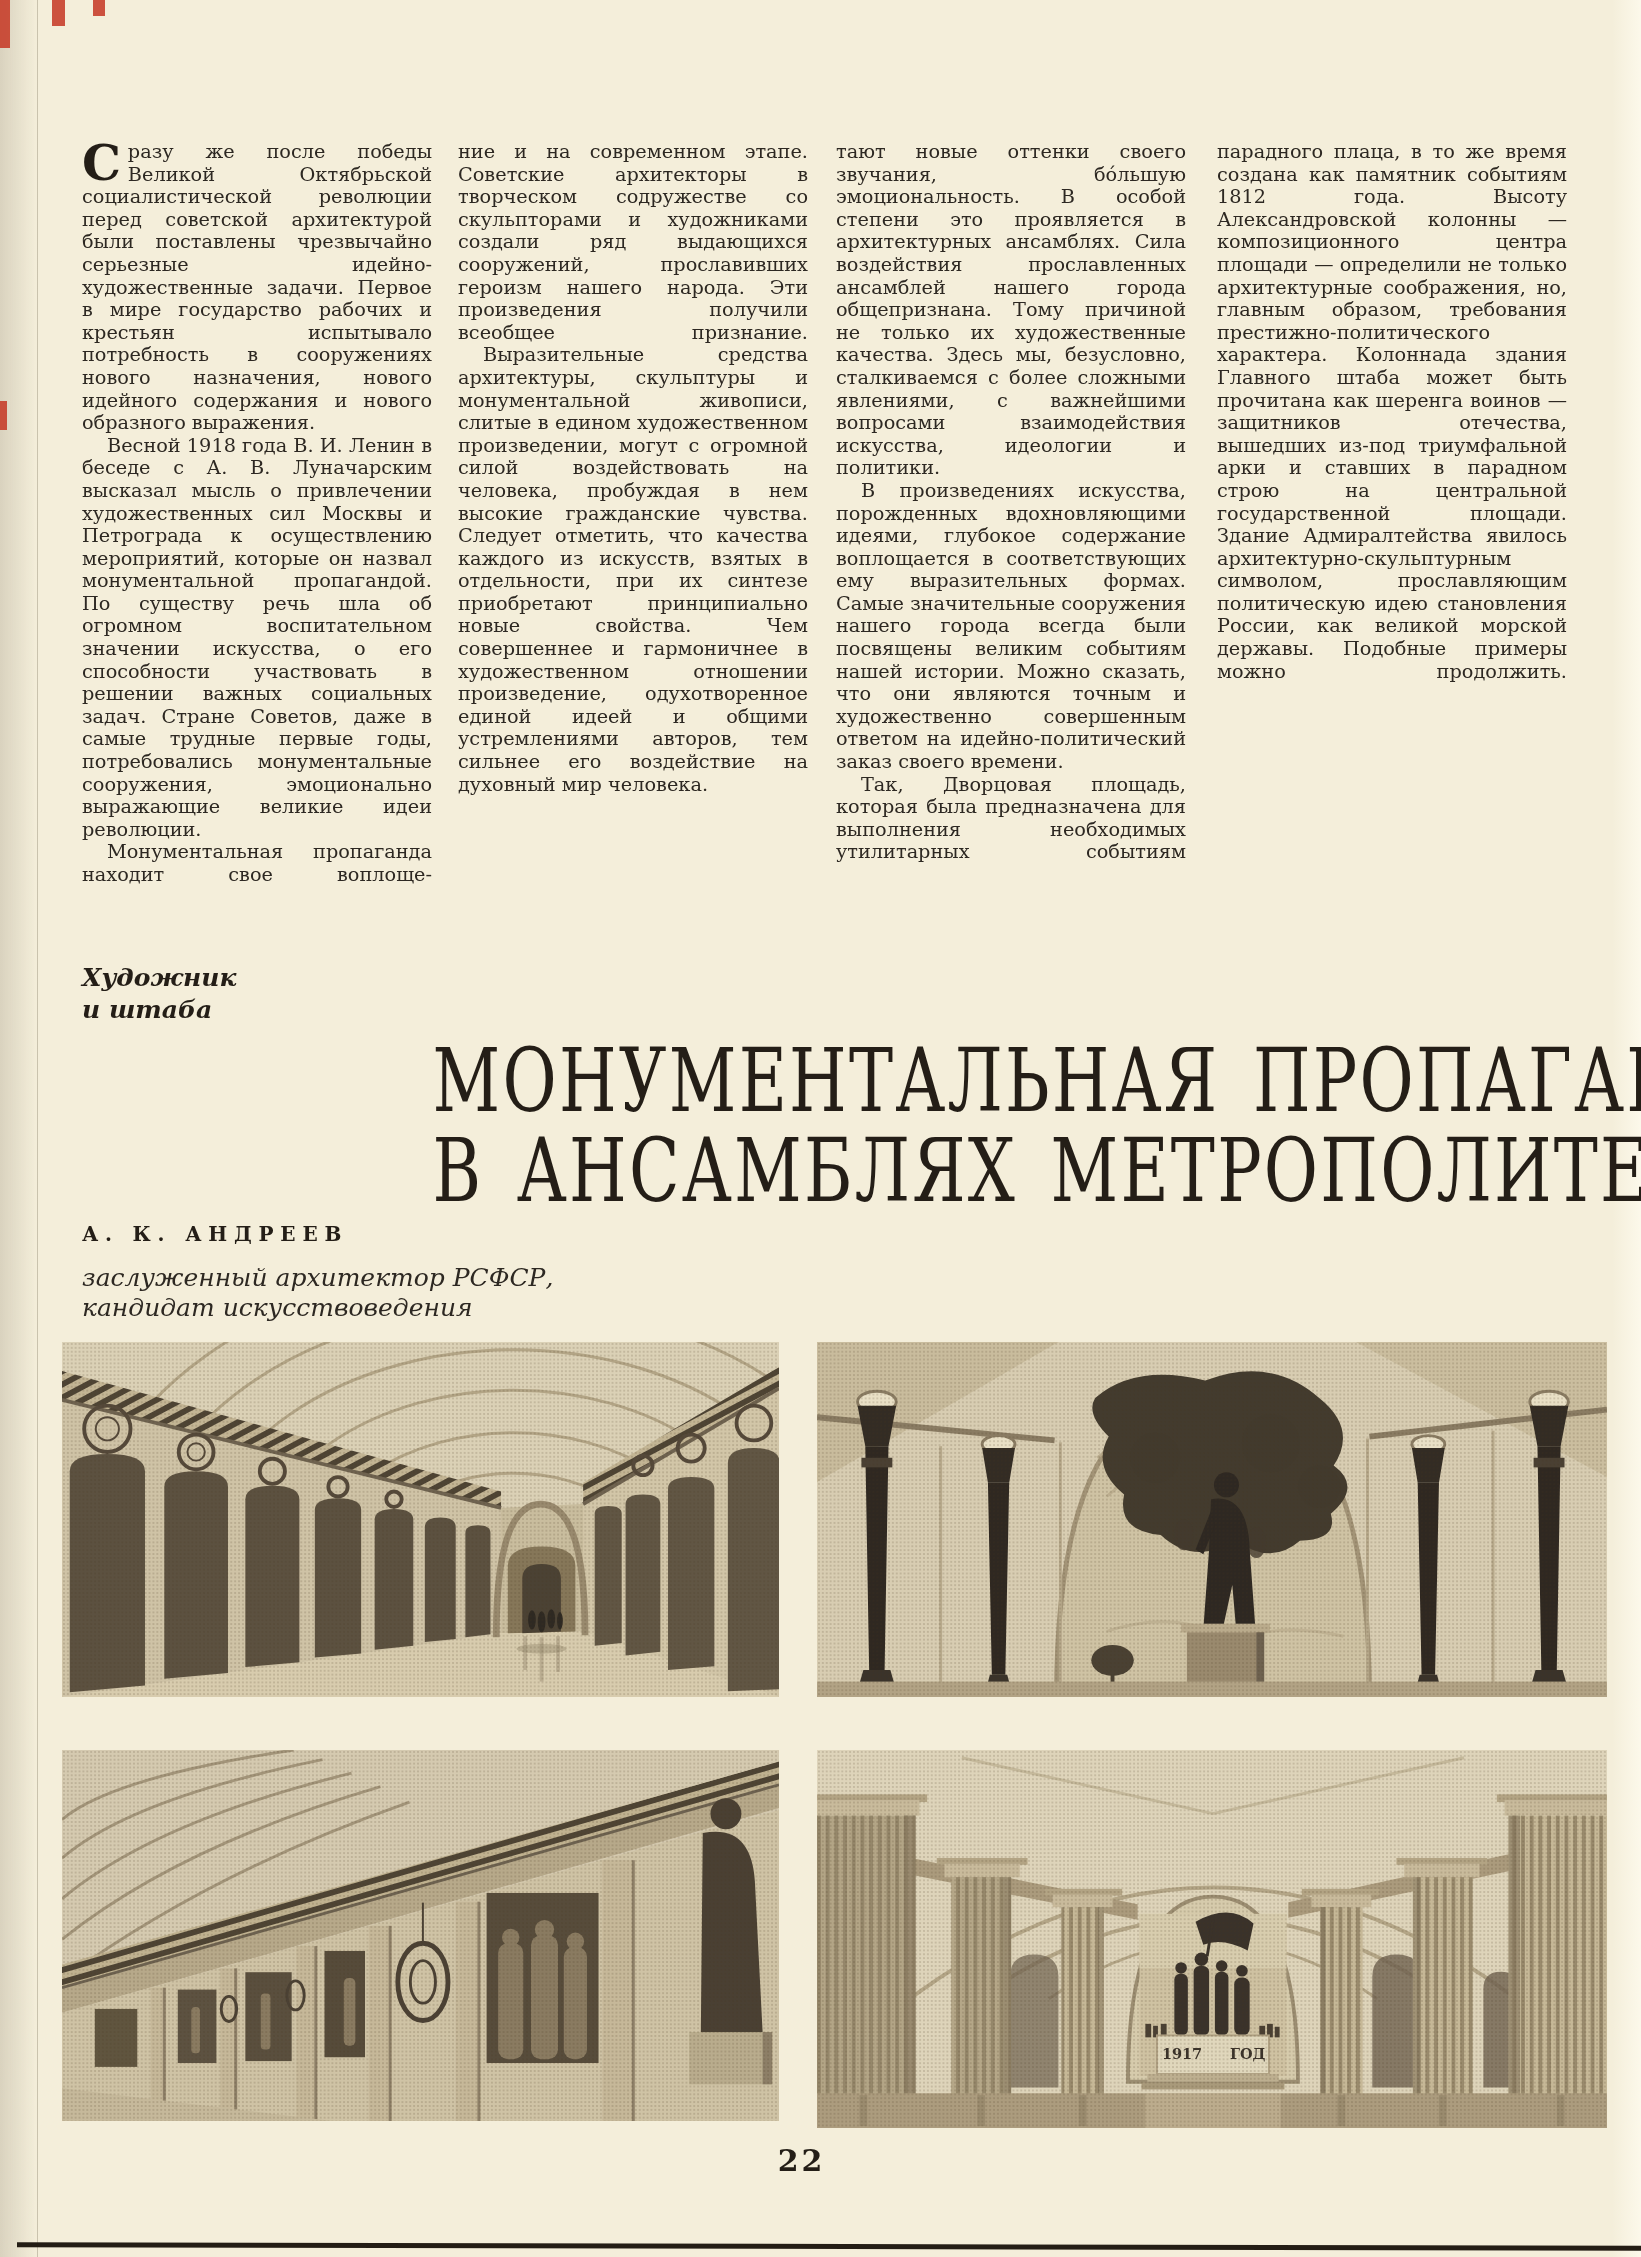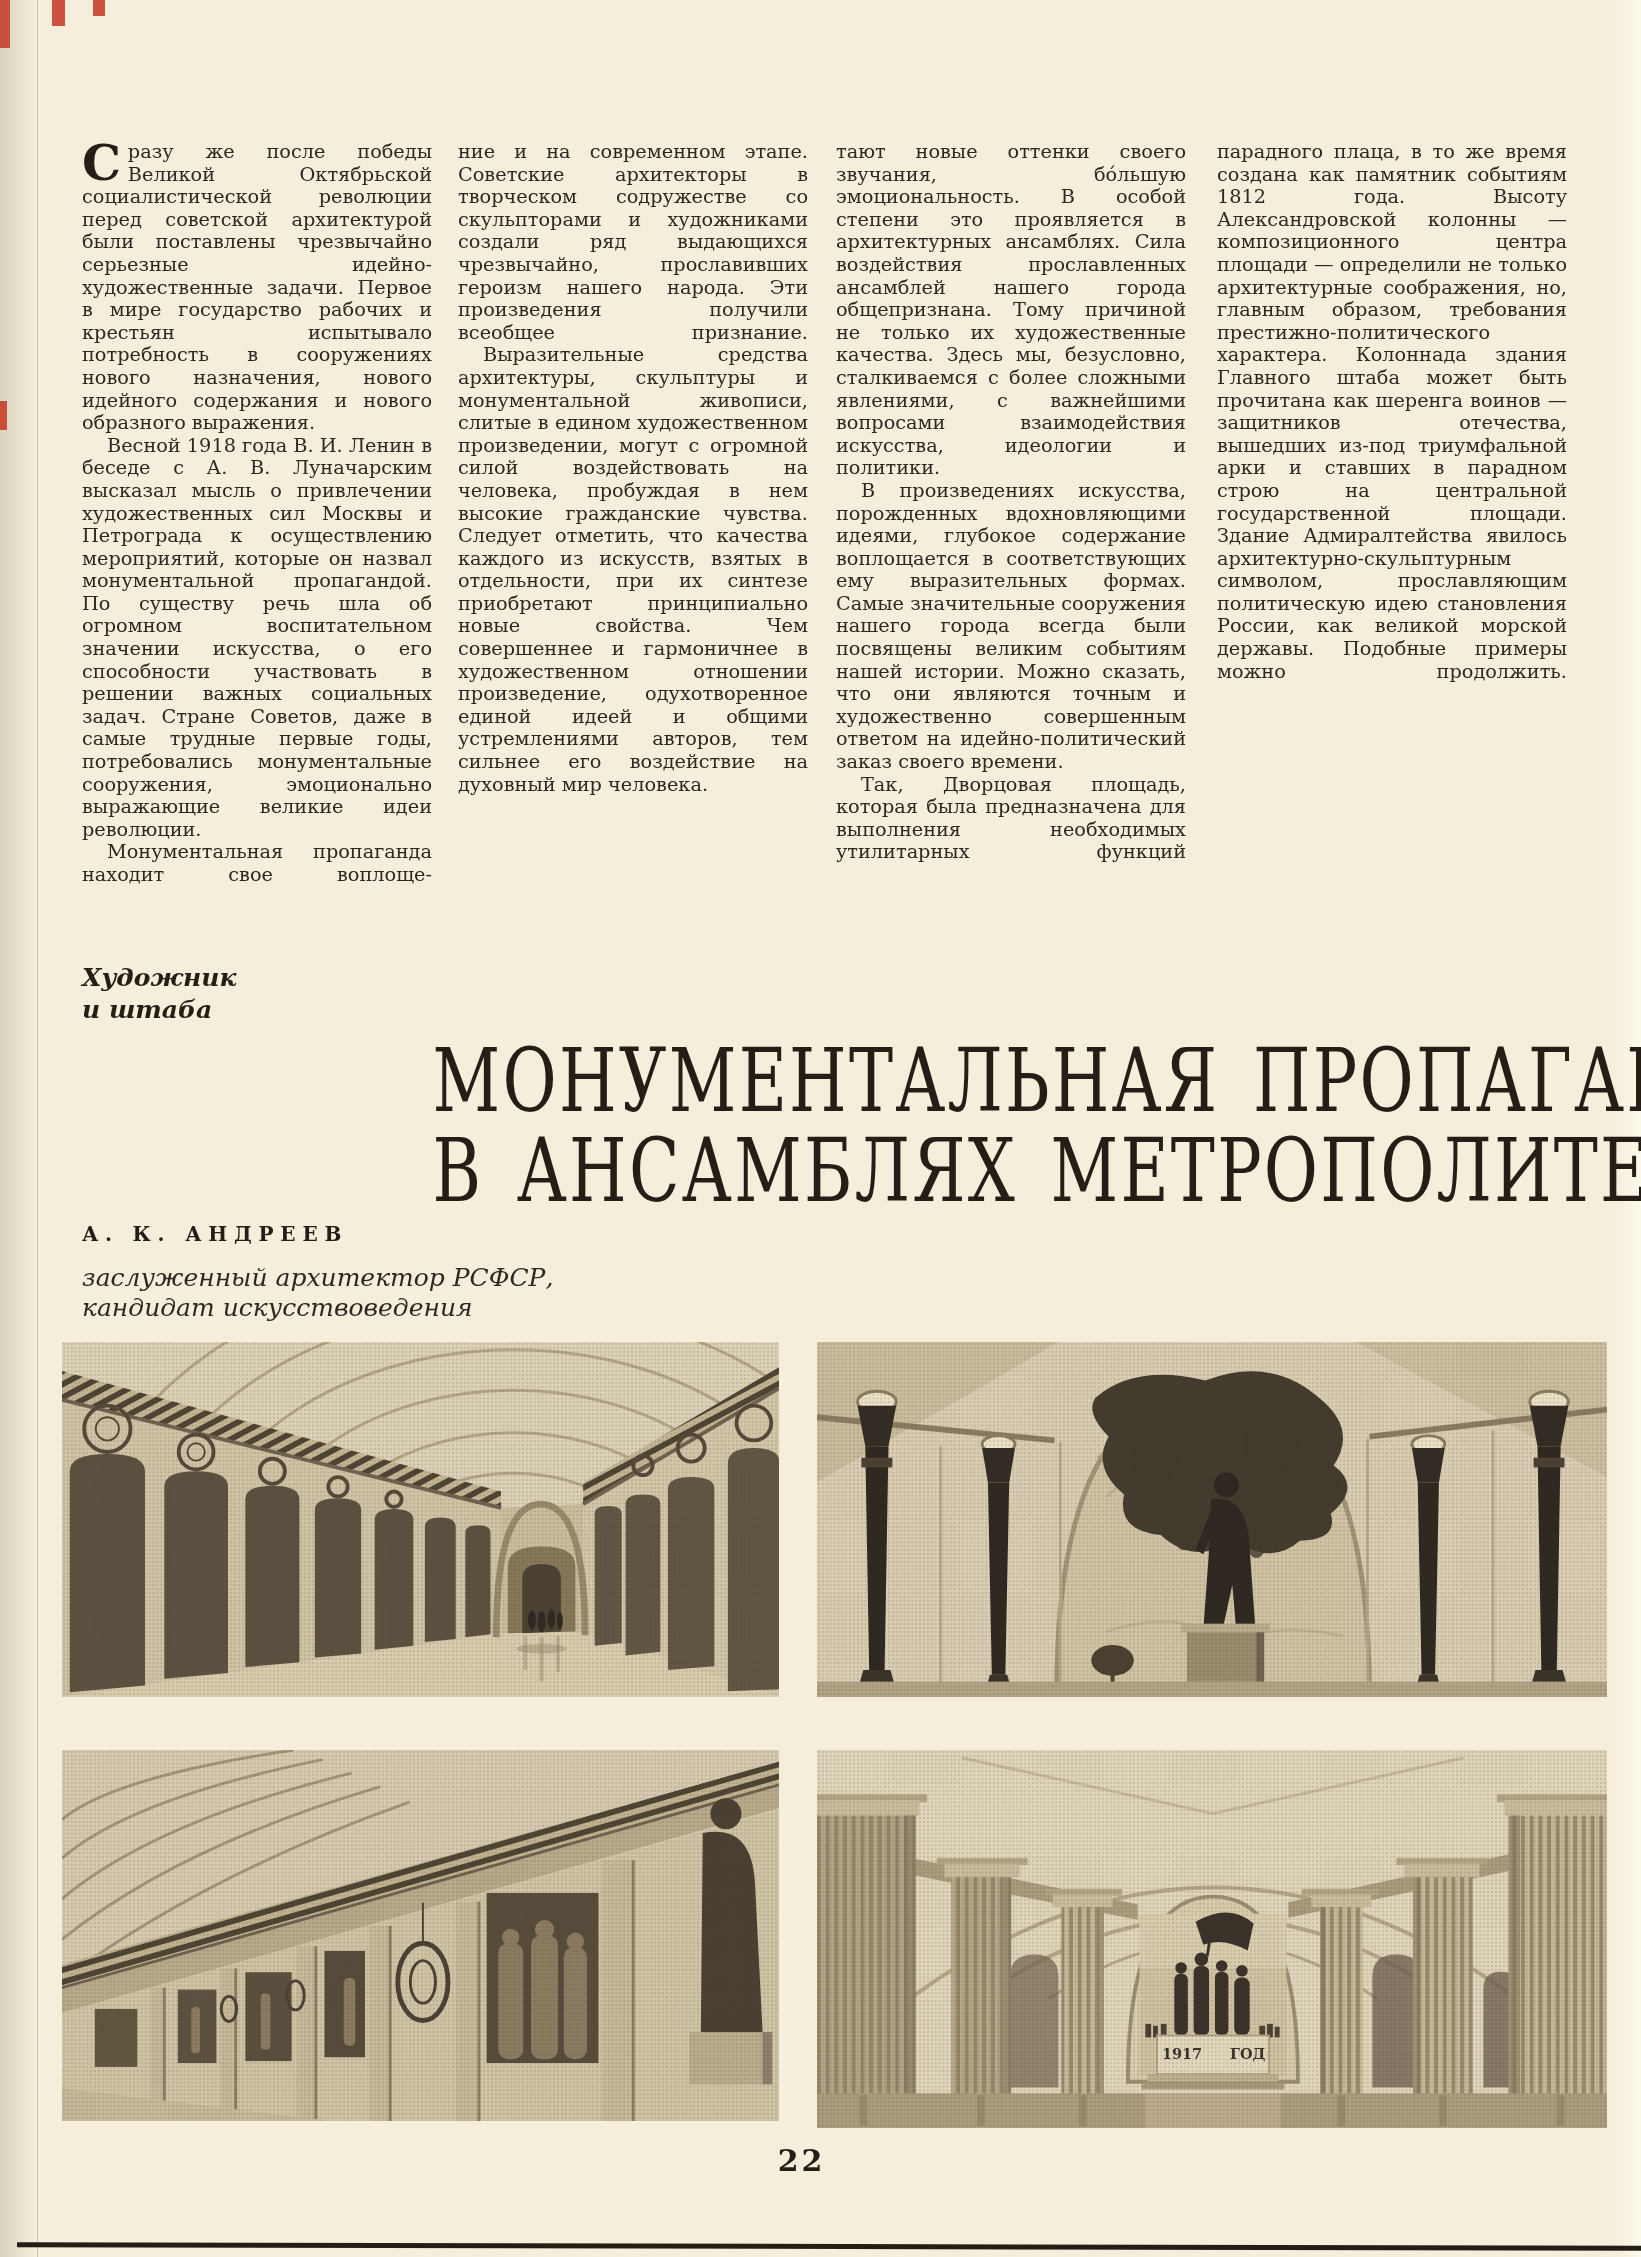--- a/index.html
+++ b/index.html
@@ -65,27 +65,27 @@
   <div class="scan-mark" style="left:93px;top:0;width:11.6px;height:16.4px;background:#c63b28;"></div>
   <div class="scan-mark" style="left:0;top:401px;width:6.8px;height:29px;background:#c63b28;"></div>
   <div class="bottom-rule"></div>
 
   <div class="col" style="left:82px;">
     <p><span class="drop">С</span><span>разу же после победы Великой Октябрьской социалистической революции перед советской архитектурой были поставлены чрезвычайно серьезные идейно-художественные задачи. Первое в мире государство рабочих и крестьян испытывало потребность в сооружениях нового назначения, нового идейного содержания и нового образного выражения.</span></p>
     <p class="ind">Весной 1918 года В. И. Ленин в беседе с А. В. Луначарским высказал мысль о привлечении художественных сил Москвы и Петрограда к осуществлению мероприятий, которые он назвал монументальной пропагандой. По существу речь шла об огромном воспитательном значении искусства, о его способности участвовать в решении важных социальных задач. Стране Советов, даже в самые трудные первые годы, потребовались монументальные сооружения, эмоционально выражающие великие идеи революции.</p>
     <p class="ind run">Монументальная пропаганда находит свое воплоще-</p>
   </div>
   <div class="col" style="left:458px;">
-    <p class="run">ние и на современном этапе. Советские архитекторы в творческом содружестве со скульпторами и художниками создали ряд выдающихся чрезвычайно, прославивших героизм нашего народа. Эти произведения получили всеобщее признание.</p>
+    <p class="run">ние и на современном этапе. Советские архитекторы в творческом содружестве со скульпторами и художниками создали ряд выдающихся сооружений, прославивших героизм нашего народа. Эти произведения получили всеобщее признание.</p>
     <p class="ind">Выразительные средства архитектуры, скульптуры и монументальной живописи, слитые в едином художественном произведении, могут с огромной силой воздействовать на человека, пробуждая в нем высокие гражданские чувства. Следует отметить, что качества каждого из искусств, взятых в отдельности, при их синтезе приобретают принципиально новые свойства. Чем совершеннее и гармоничнее в художественном отношении произведение, одухотворенное единой идеей и общими устремлениями авторов, тем сильнее его воздействие на духовный мир человека.</p>
   </div>
   <div class="col" style="left:836px;">
     <p class="run">тают новые оттенки своего звучания, бо́льшую эмоциональность. В особой степени это проявляется в архитектурных ансамблях. Сила воздействия прославленных ансамблей нашего города общепризнана. Тому причиной не только их художественные качества. Здесь мы, безусловно, сталкиваемся с более сложными явлениями, с важнейшими вопросами взаимодействия искусства, идеологии и политики.</p>
     <p class="ind">В произведениях искусства, порожденных вдохновляющими идеями, глубокое содержание воплощается в соответствующих ему выразительных формах. Самые значительные сооружения нашего города всегда были посвящены великим событиям нашей истории. Можно сказать, что они являются точным и художественно совершенным ответом на идейно-политический заказ своего времени.</p>
-    <p class="ind run">Так, Дворцовая площадь, которая была предназначена для выполнения необходимых утилитарных функций</p>
+    <p class="ind run">Так, Дворцовая площадь, которая была предназначена для выполнения необходимых утилитарных событиям</p>
   </div>
   <div class="col" style="left:1217px;">
     <p class="run">парадного плаца, в то же время создана как памятник событиям 1812 года. Высоту Александровской колонны — композиционного центра площади — определили не только архитектурные соображения, но, главным образом, требования престижно-политического характера. Колоннада здания Главного штаба может быть прочитана как шеренга воинов — защитников отечества, вышедших из-под триумфальной арки и ставших в парадном строю на центральной государственной площади. Здание Адмиралтейства явилось архитектурно-скульптурным символом, прославляющим политическую идею становления России, как великой морской державы. Подобные примеры можно продолжить.</p>
   </div>
 
   <div class="rubric">
     <div>Художник</div>
     <div>и штаба</div>
   </div>
 

